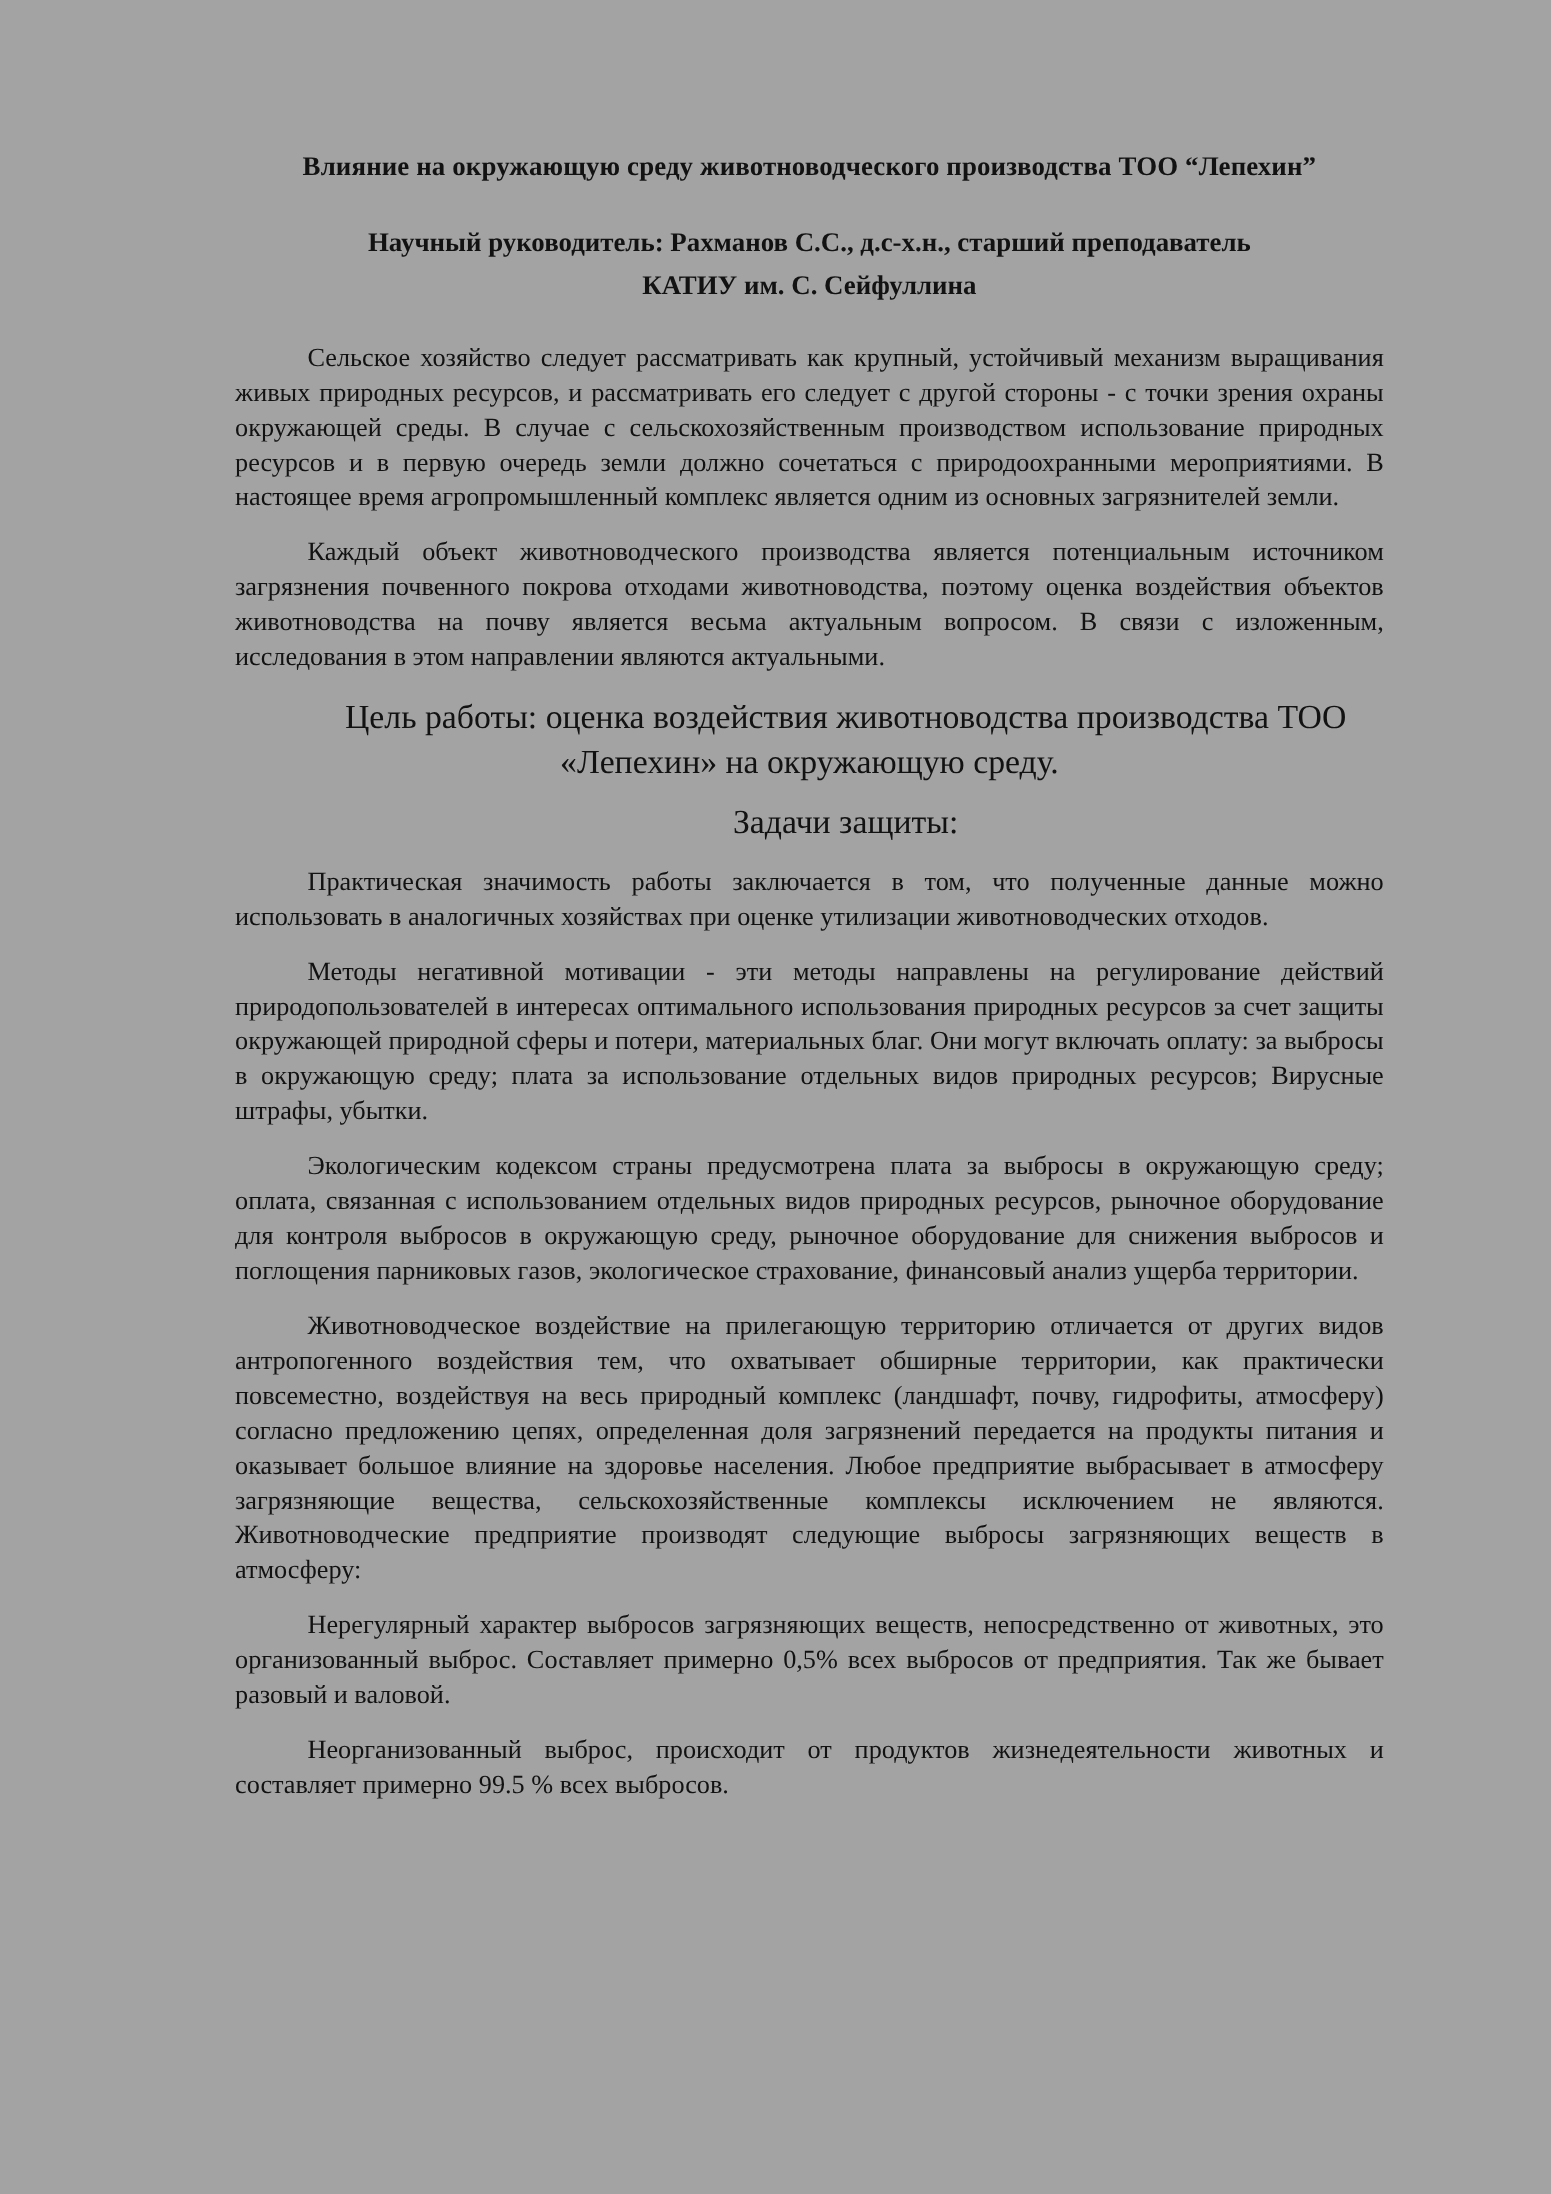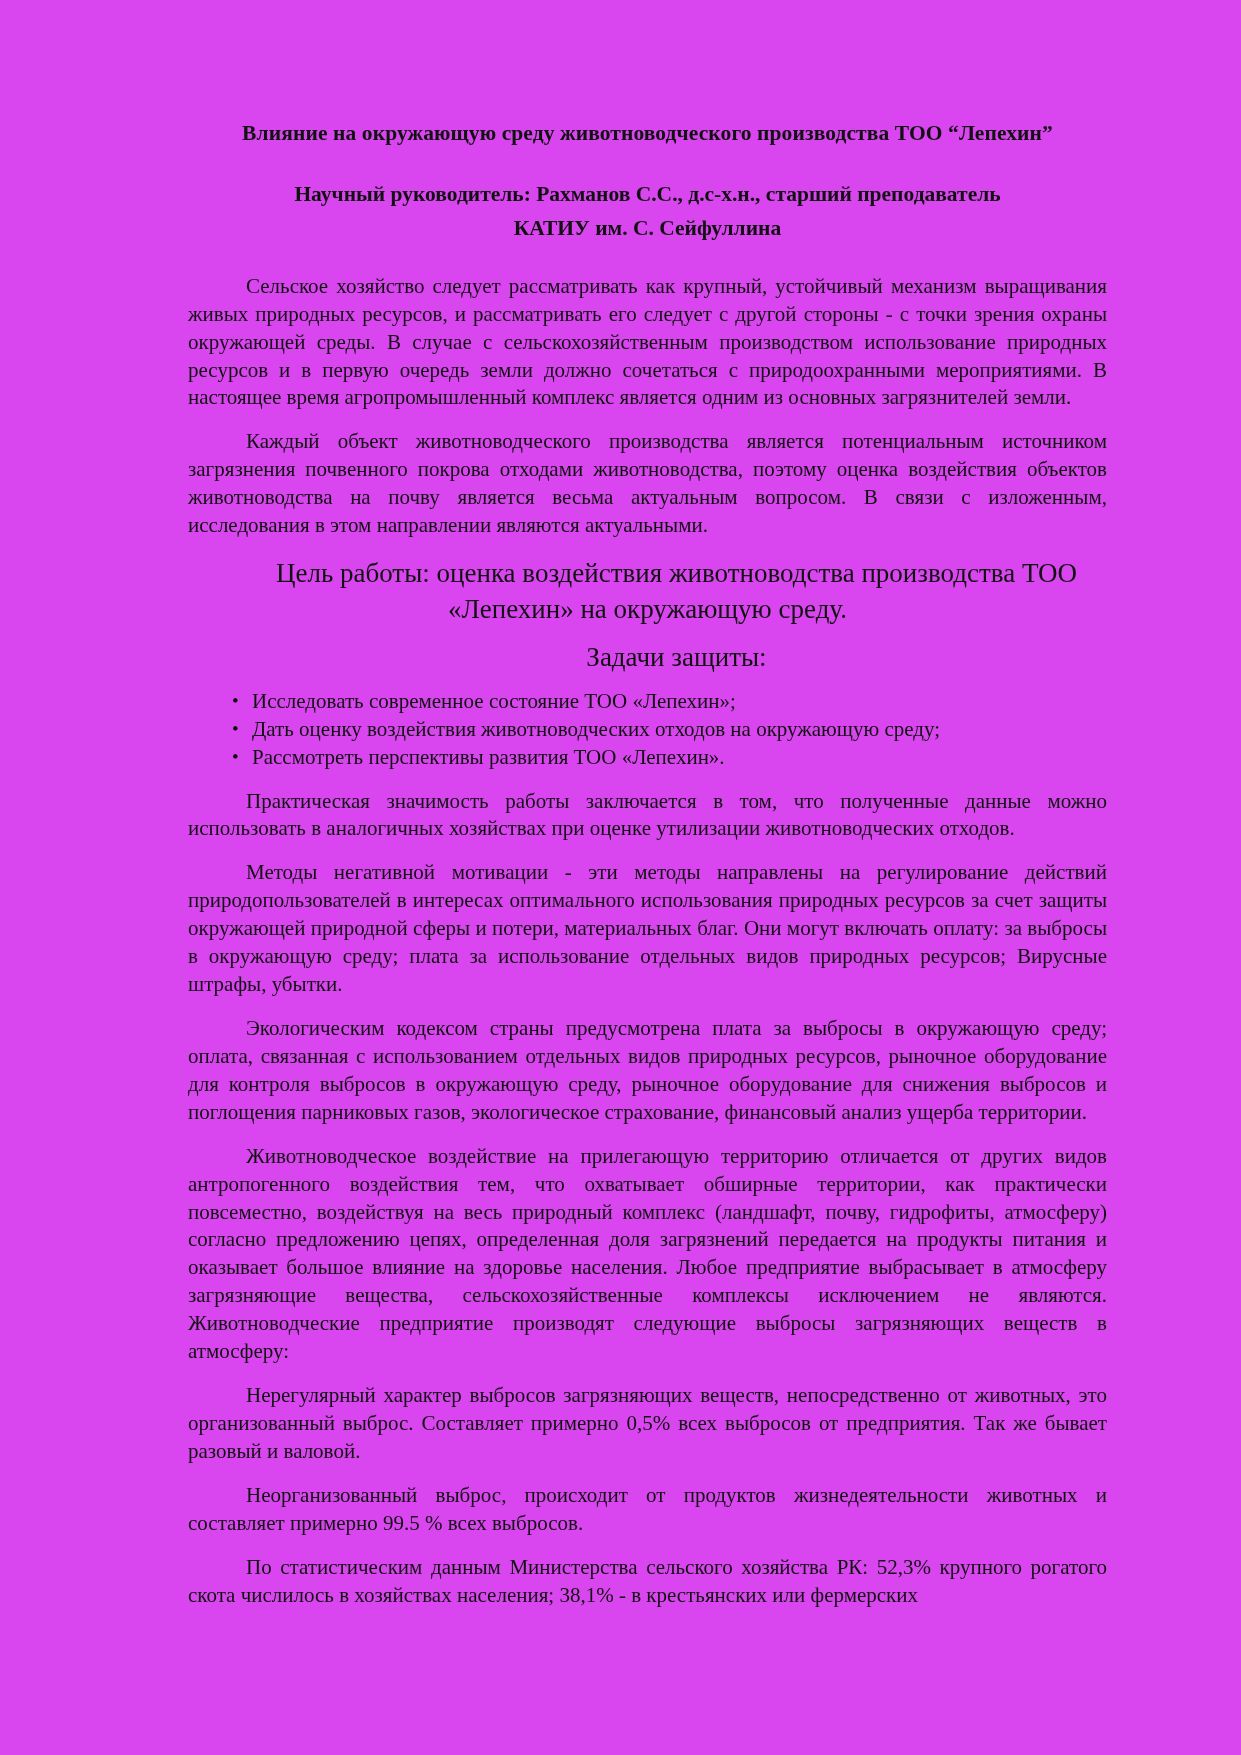--- a/index.html
+++ b/index.html
@@ -11,21 +11,21 @@
     width: 1241px;
     min-height: 1755px;
     font-family: "Liberation Serif", "DejaVu Serif", serif;
     color: #121212;
   }
   .page {
     width: 1241px;
     min-height: 1755px;
     box-sizing: border-box;
     padding: 120px 118px 60px 172px;
-    background: #d946ef;
+    background: #a3a3a3;
   }
   .title-block {
     margin-bottom: 6px;
   }
   .doc-title {
     font-size: 21.5px;
     font-weight: bold;
     text-align: center;
     line-height: 1.25;
     margin: 0 0 34px 0;
@@ -100,27 +100,21 @@
     <p class="doc-affiliation">КАТИУ им. С. Сейфуллина</p>
   </div>
 
   <p class="body-par">Сельское хозяйство следует рассматривать как крупный, устойчивый механизм выращивания живых природных ресурсов, и рассматривать его следует с другой стороны - с точки зрения охраны окружающей среды. В случае с сельскохозяйственным производством использование природных ресурсов и в первую очередь земли должно сочетаться с природоохранными мероприятиями. В настоящее время агропромышленный комплекс является одним из основных загрязнителей земли.</p>
   <p class="body-par">Каждый объект животноводческого производства является потенциальным источником загрязнения почвенного покрова отходами животноводства, поэтому оценка воздействия объектов животноводства на почву является весьма актуальным вопросом. В связи с изложенным, исследования в этом направлении являются актуальными.</p>
 
   <p class="left-par">Цель работы: оценка воздействия животноводства производства ТОО «Лепехин» на окружающую среду.</p>
 
   <p class="left-par">Задачи защиты:</p>
 
-  <ul class="task-list">
-    <li>Исследовать современное состояние ТОО «Лепехин»;</li>
-    <li>Дать оценку воздействия животноводческих отходов на окружающую среду;</li>
-    <li>Рассмотреть перспективы развития ТОО «Лепехин».</li>
-  </ul>
 
   <p class="body-par">Практическая значимость работы заключается в том, что полученные данные можно использовать в аналогичных хозяйствах при оценке утилизации животноводческих отходов.</p>
   <p class="body-par">Методы негативной мотивации - эти методы направлены на регулирование действий природопользователей в интересах оптимального использования природных ресурсов за счет защиты окружающей природной сферы и потери, материальных благ. Они могут включать оплату: за выбросы в окружающую среду; плата за использование отдельных видов природных ресурсов; Вирусные штрафы, убытки.</p>
   <p class="body-par">Экологическим кодексом страны предусмотрена плата за выбросы в окружающую среду; оплата, связанная с использованием отдельных видов природных ресурсов, рыночное оборудование для контроля выбросов в окружающую среду, рыночное оборудование для снижения выбросов и поглощения парниковых газов, экологическое страхование, финансовый анализ ущерба территории.</p>
   <p class="body-par">Животноводческое воздействие на прилегающую территорию отличается от других видов антропогенного воздействия тем, что охватывает обширные территории, как практически повсеместно, воздействуя на весь природный комплекс (ландшафт, почву, гидрофиты, атмосферу) согласно предложению цепях,  определенная доля загрязнений передается на продукты питания и оказывает большое влияние на здоровье населения. Любое предприятие выбрасывает в атмосферу загрязняющие вещества, сельскохозяйственные комплексы исключением не являются. Животноводческие предприятие производят следующие выбросы загрязняющих веществ в атмосферу:</p>
   <p class="body-par">Нерегулярный характер выбросов загрязняющих веществ, непосредственно от животных, это организованный выброс. Составляет примерно 0,5% всех выбросов от предприятия. Так же бывает разовый и валовой.</p>
   <p class="body-par">Неорганизованный выброс, происходит от продуктов жизнедеятельности животных и составляет примерно 99.5 % всех выбросов.</p>
-  <p class="body-par">По статистическим данным Министерства сельского хозяйства РК: 52,3% крупного рогатого скота числилось в хозяйствах населения; 38,1% - в крестьянских или фермерских</p>
 
 </div>
 
 </body></html>

